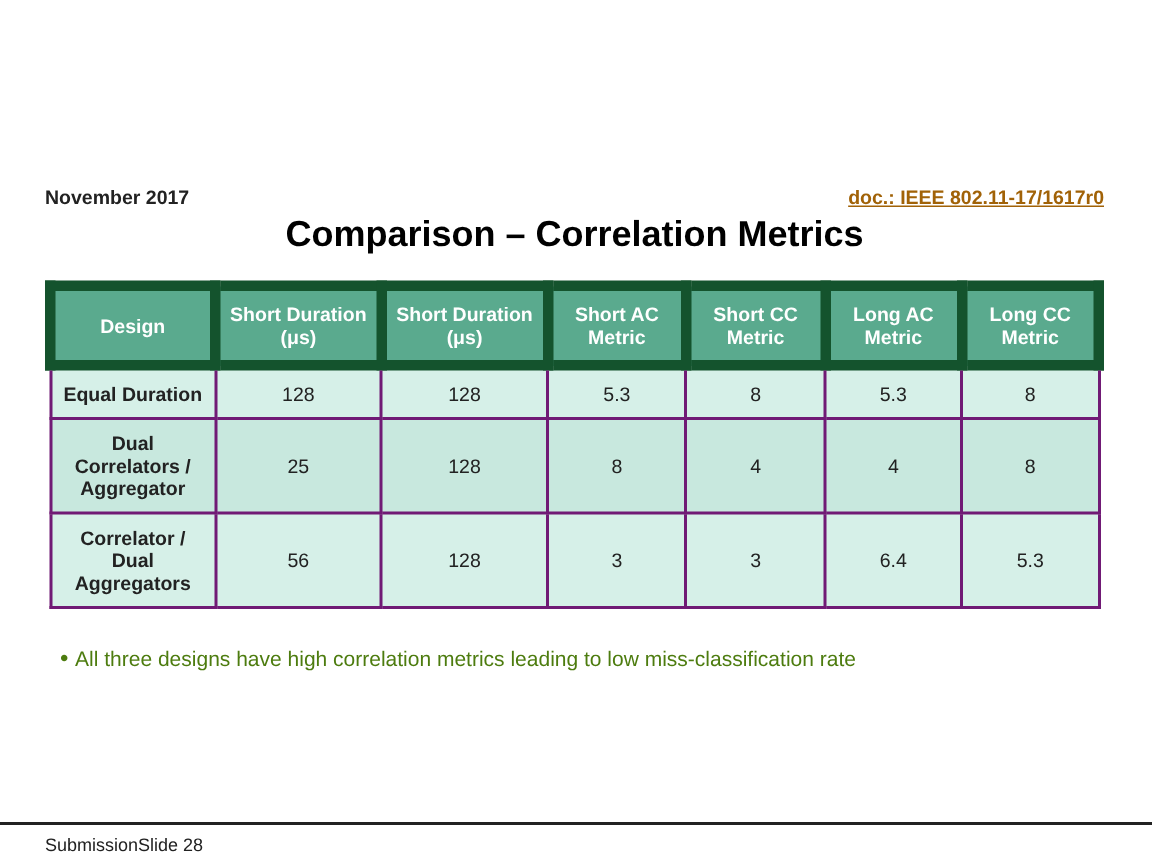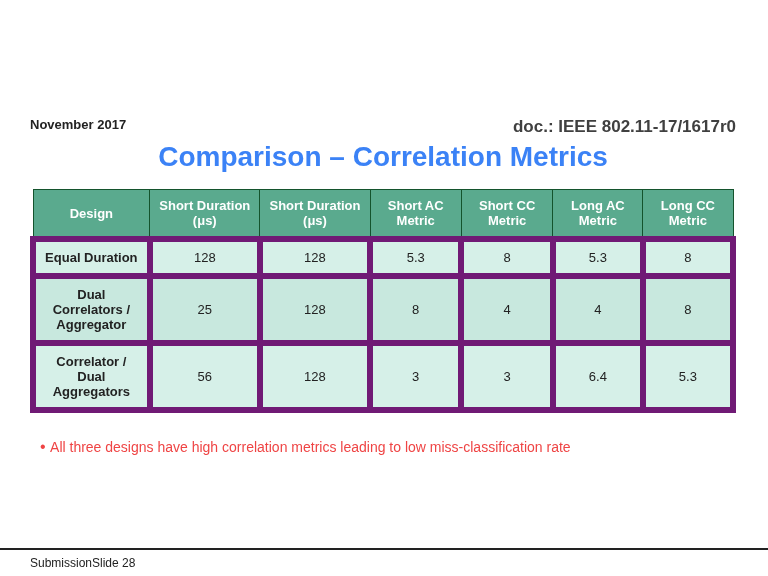--- a/index.html
+++ b/index.html
@@ -28,29 +28,30 @@
       margin-bottom: 4px;
     }
 
     .header-left {
       font-size: 13px;
       font-weight: bold;
       color: #222;
     }
 
     .header-right {
-      font-size: 17px;
+      font-size: 13px;
       font-weight: bold;
-      color: #404040;
+      color: #a16207;
+      text-decoration: underline;
     }
 
     .page-title {
-      font-size: 28px;
+      font-size: 24px;
       font-weight: bold;
-      color: #3b82f6;
+      color: #000000;
       text-align: center;
       margin-bottom: 16px;
     }
 
     
     .table-wrapper {
       width: 100%;
       margin-bottom: 18px;
     }
 
@@ -59,53 +60,53 @@
       border-collapse: collapse;
       font-size: 13px;
     }
 
     thead tr th {
       background-color: #5aaa8e;
       color: #fff;
       font-weight: bold;
       text-align: center;
       padding: 8px 6px;
-      border: 1px solid #14532d;
+      border: 7px solid #14532d;
       vertical-align: middle;
     }
 
     thead tr th:first-child {
       background-color: #5aaa8e;
     }
 
     tbody tr td {
       background-color: #d6f0e8;
       text-align: center;
       padding: 8px 6px;
-      border: 6px solid #701a75;
+      border: 2px solid #701a75;
       vertical-align: middle;
       color: #222;
     }
 
     tbody tr td:first-child {
       font-weight: bold;
       text-align: center;
     }
 
     tbody tr:nth-child(even) td {
       background-color: #c8e8de;
     }
 
     .bullet-section {
       padding: 4px 10px 0 10px;
     }
 
     .bullet-item {
       font-size: 14px;
-      color: #ef4444;
+      color: #4d7c0f;
       line-height: 1.45;
       margin-bottom: 4px;
     }
 
     .bullet-item::before {
       content: "• ";
       font-size: 16px;
     }
 
     .footer-bar {

